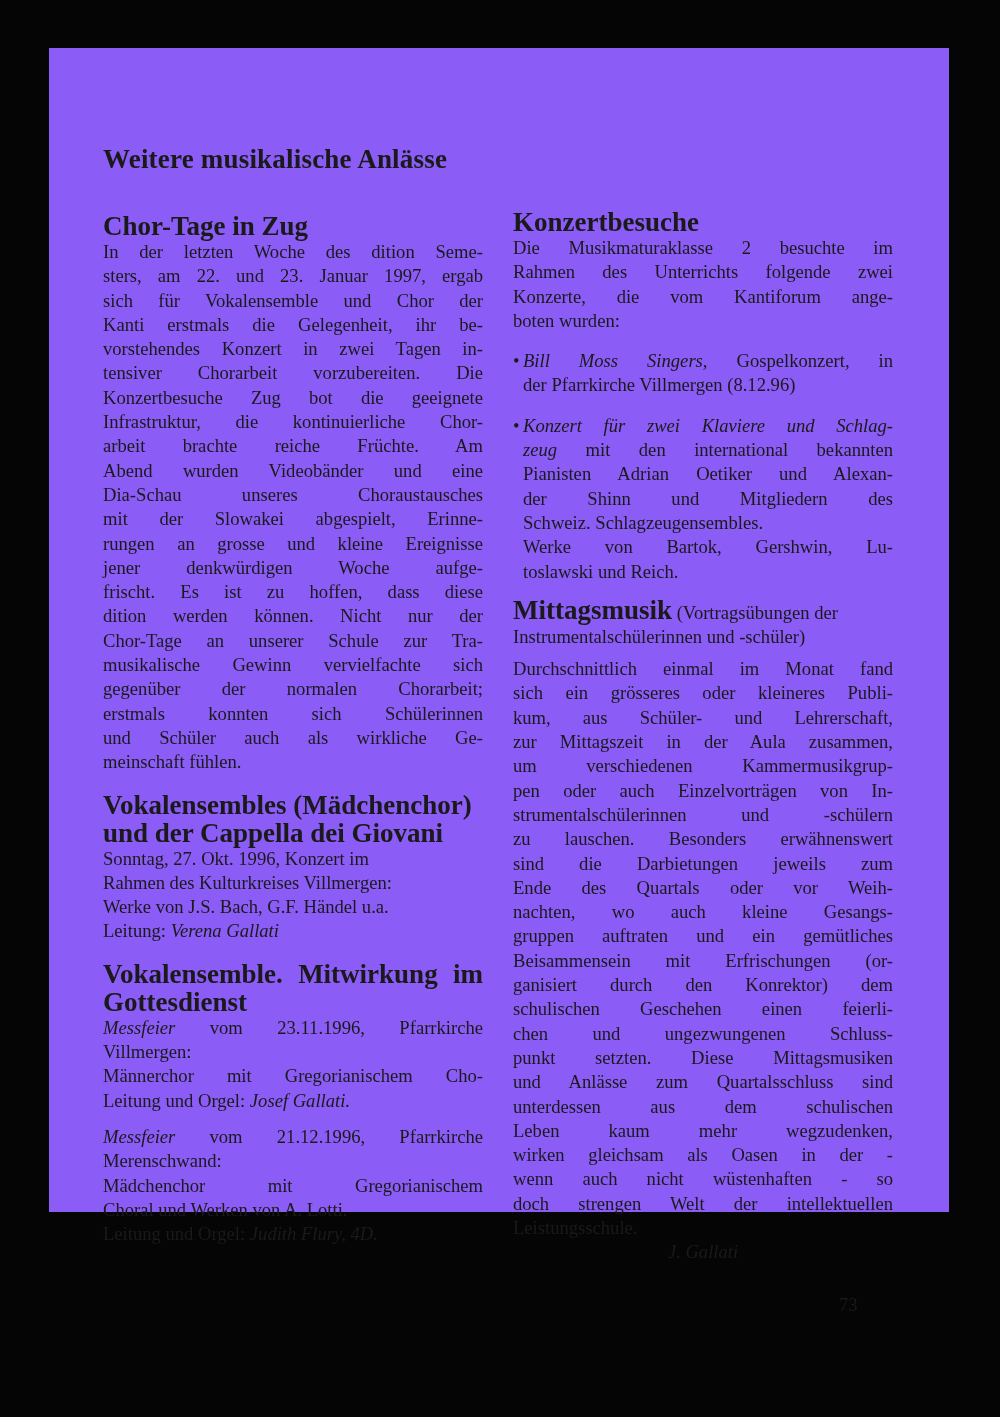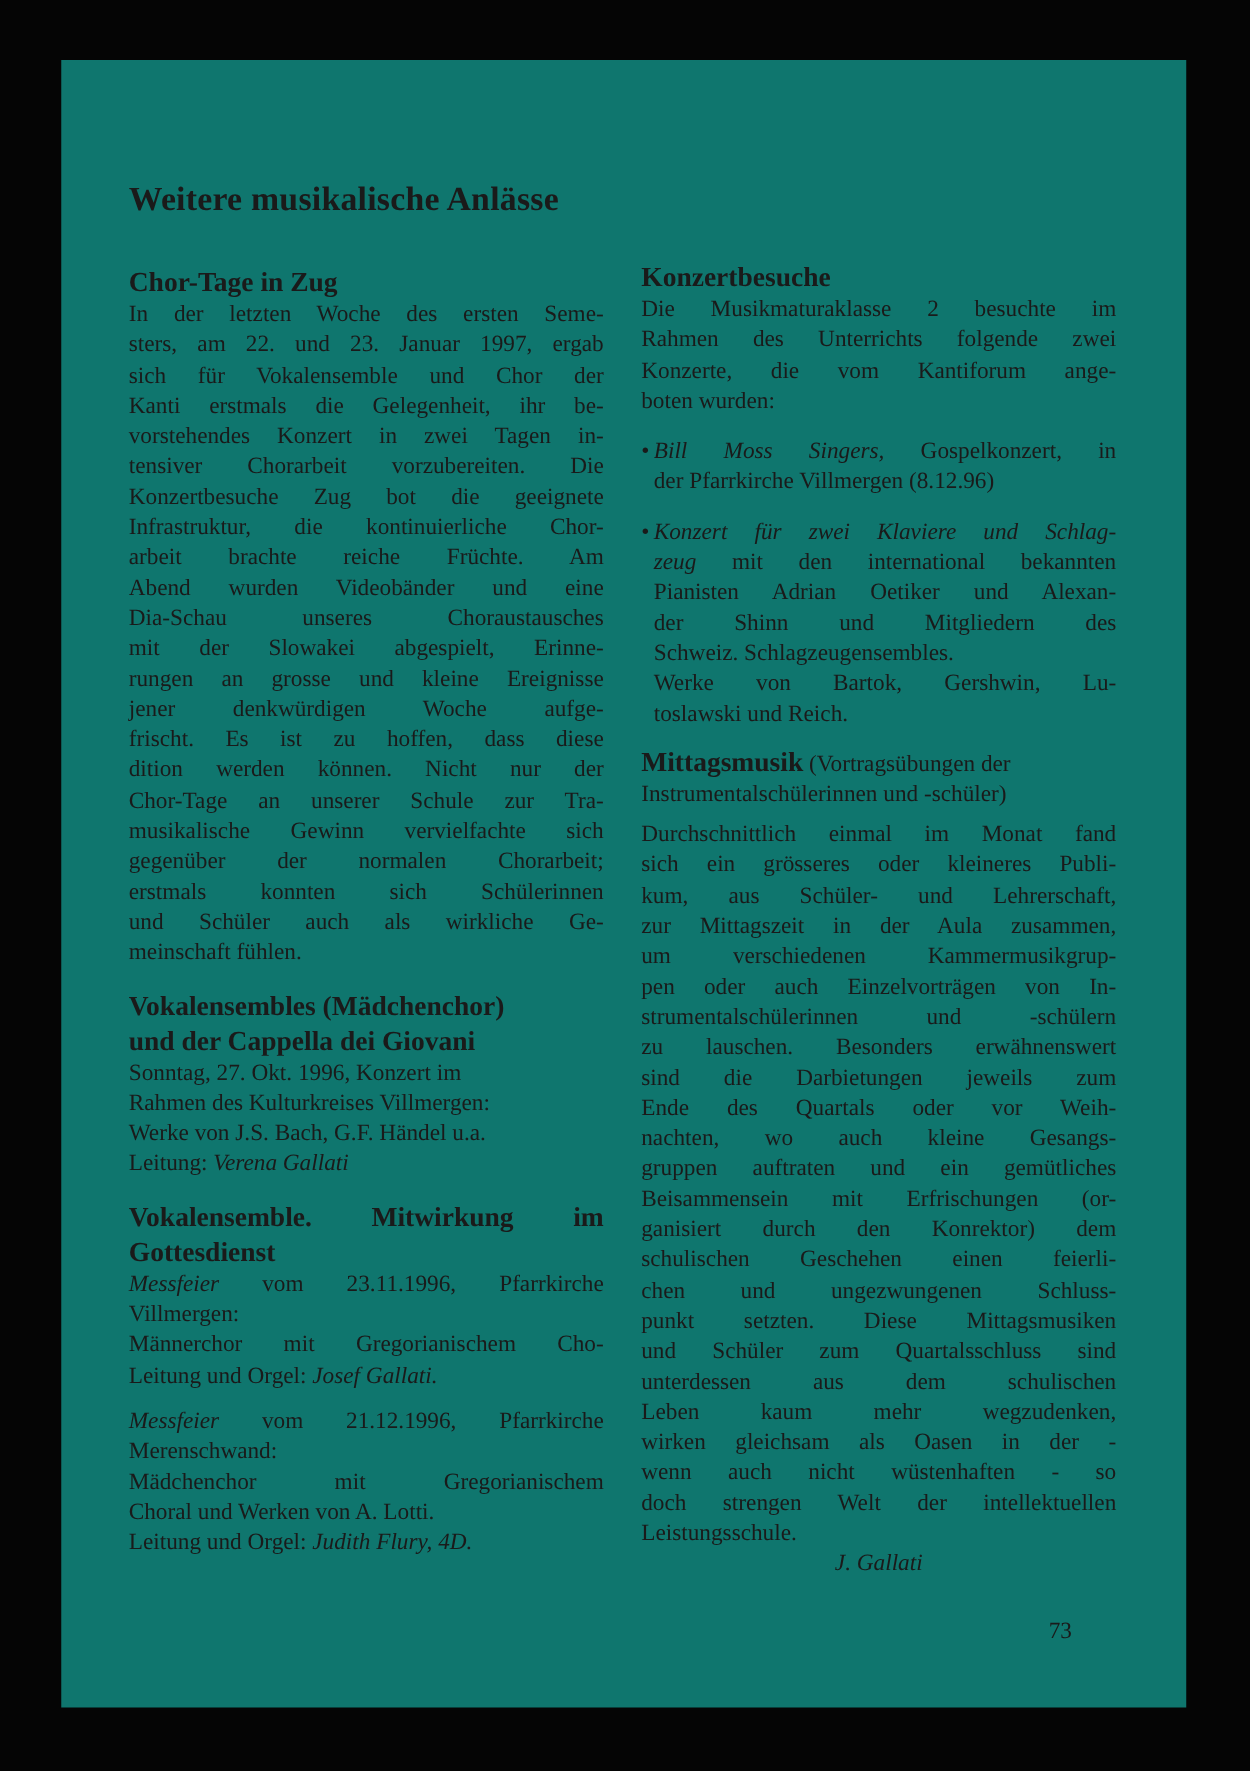--- a/index.html
+++ b/index.html
@@ -1,23 +1,23 @@
 <!DOCTYPE html>
 <html><head>
   <meta charset="utf-8">
   <style>
     html, body { margin:0; padding:0; }
     body { width:1000px; height:1417px; background:#050505; position:relative; overflow:hidden; }
-    .page { position:absolute; left:49px; top:48px; width:900px; height:1318px; background:#0f766e; }
+    .page { position:absolute; left:49px; top:48px; width:900px; height:1164px; background:#8b5cf6; }
     .serif { font-family: "Liberation Serif", "DejaVu Serif", serif; color:#1a1a1a; }
     .title { position:absolute; left:54px; top:96px; font-size:27px; font-weight:bold; letter-spacing:0.2px; }
     .col { position:absolute; width:380px; font-size:18.6px; line-height:24.3px; }
     .col-left { left:54px; top:164px; }
     .col-right { left:464px; top:160px; }
-    .h { font-weight:bold; font-size:22px; line-height:28px; }
+    .h { font-weight:bold; font-size:27px; line-height:28px; }
     .p { text-align:justify; }
     .line { display:block; text-align:justify; text-align-last:justify; white-space:nowrap; }
     .line.last { text-align-last:left; }
     .it { font-style:italic; }
     .gap-s { height:12px; }
     .gap-m { height:16px; }
     .bullet { position:relative; padding-left:10px; }
     .bullet .dot { position:absolute; left:0; top:0; }
     .sig { text-align:center; font-style:italic; }
     .pagenum { position:absolute; left:790px; top:1246px; font-size:18.6px; }
@@ -26,21 +26,21 @@
 <body>
 
 <div class="page serif">
 
   <div class="title">Weitere musikalische Anlässe</div>
 
   <div class="col col-left">
     <section>
       <div class="h">Chor-Tage in Zug</div>
       <div class="p">
-        <span class="line">In der letzten Woche des ersten Seme-</span>
+        <span class="line">In der letzten Woche des dition Seme-</span>
         <span class="line">sters, am 22. und 23. Januar 1997, ergab</span>
         <span class="line">sich für Vokalensemble und Chor der</span>
         <span class="line">Kanti erstmals die Gelegenheit, ihr be-</span>
         <span class="line">vorstehendes Konzert in zwei Tagen in-</span>
         <span class="line">tensiver Chorarbeit vorzubereiten. Die</span>
         <span class="line">Konzertbesuche Zug bot die geeignete</span>
         <span class="line">Infrastruktur, die kontinuierliche Chor-</span>
         <span class="line">arbeit brachte reiche Früchte. Am</span>
         <span class="line">Abend wurden Videobänder und eine</span>
         <span class="line">Dia-Schau unseres Choraustausches</span>
@@ -137,21 +137,21 @@
       <span class="line">zu lauschen. Besonders erwähnenswert</span>
       <span class="line">sind die Darbietungen jeweils zum</span>
       <span class="line">Ende des Quartals oder vor Weih-</span>
       <span class="line">nachten, wo auch kleine Gesangs-</span>
       <span class="line">gruppen auftraten und ein gemütliches</span>
       <span class="line">Beisammensein mit Erfrischungen (or-</span>
       <span class="line">ganisiert durch den Konrektor) dem</span>
       <span class="line">schulischen Geschehen einen feierli-</span>
       <span class="line">chen und ungezwungenen Schluss-</span>
       <span class="line">punkt setzten. Diese Mittagsmusiken</span>
-      <span class="line">und Schüler zum Quartalsschluss sind</span>
+      <span class="line">und Anlässe zum Quartalsschluss sind</span>
       <span class="line">unterdessen aus dem schulischen</span>
       <span class="line">Leben kaum mehr wegzudenken,</span>
       <span class="line">wirken gleichsam als Oasen in der -</span>
       <span class="line">wenn auch nicht wüstenhaften - so</span>
       <span class="line">doch strengen Welt der intellektuellen</span>
       <span class="line last">Leistungsschule.</span>
       <div class="sig">J. Gallati</div>
     </section>
   </div>
 

